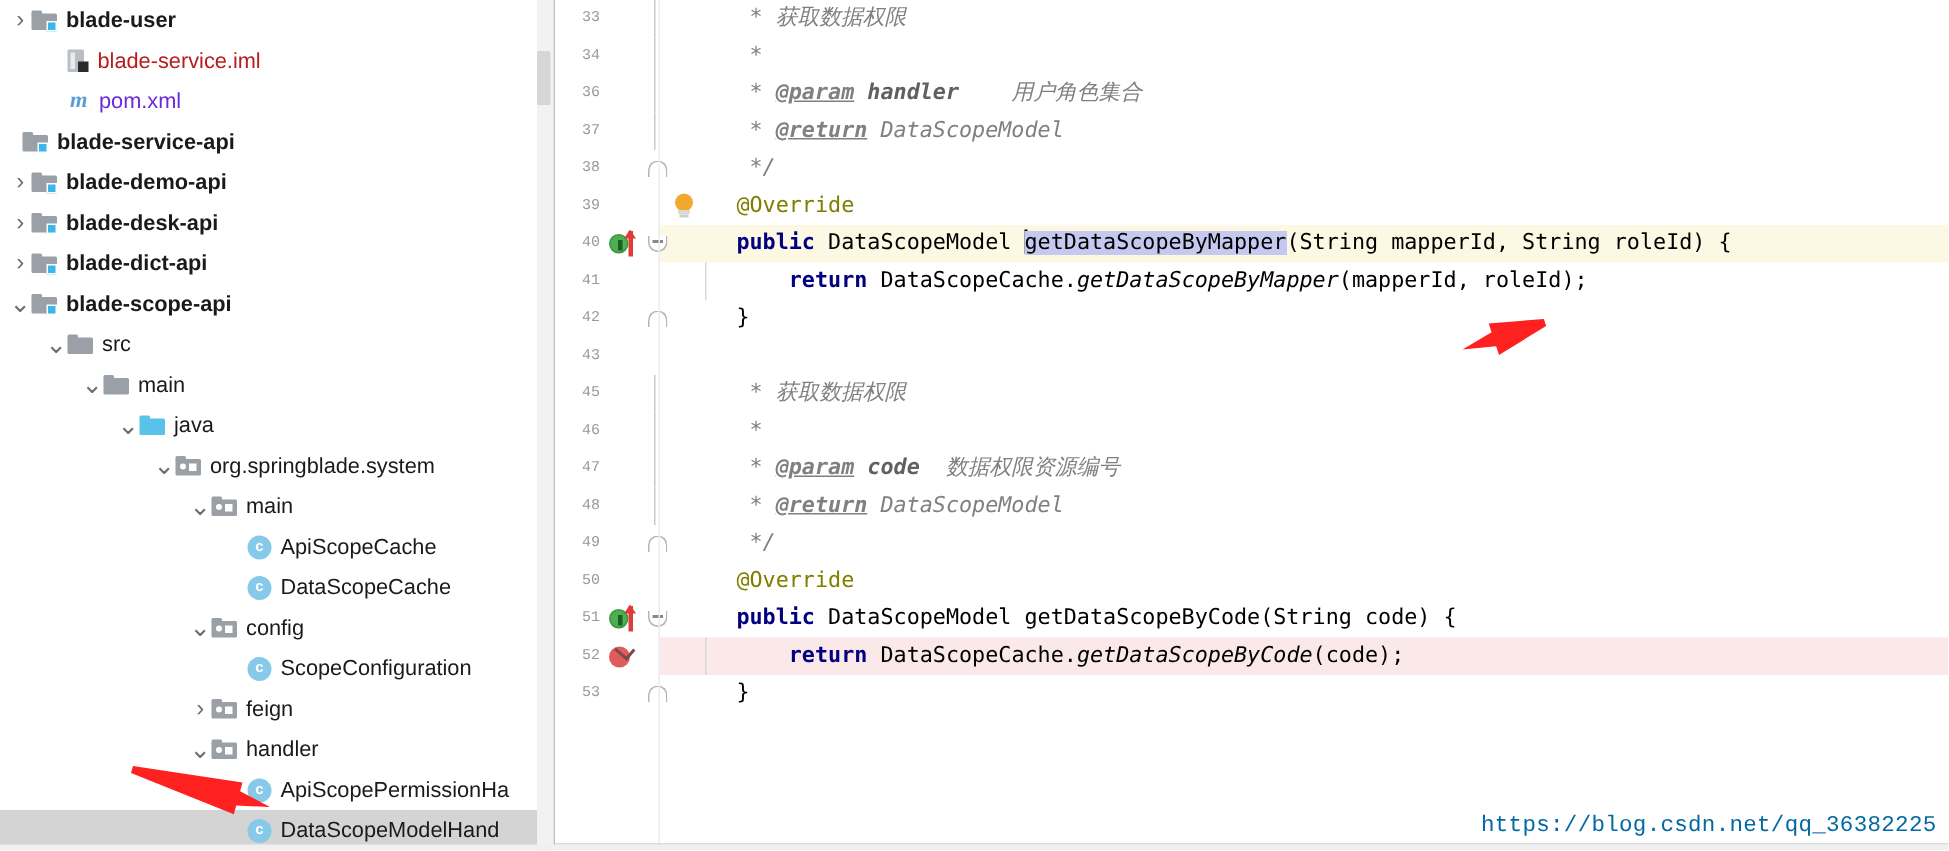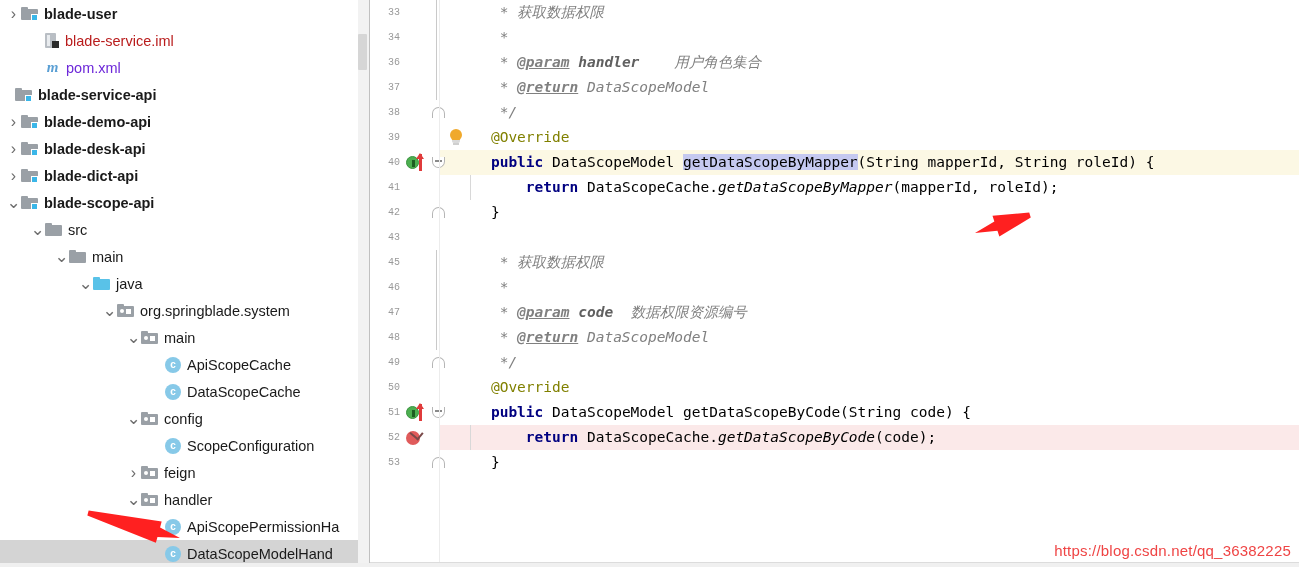--- a/index.html
+++ b/index.html
@@ -258,22 +258,22 @@
   }
   .indent-guide {
     position: absolute; width: 1px; top: 0; height: 25px; background: #d8d8d8;
   }
 
   
   #overlay { position: absolute; left: 0; top: 0; width: 1299px; height: 567px; pointer-events: none; z-index: 50; }
 
   #watermark {
     position: absolute; right: 8px; bottom: 8px;
-    color: #ef4444; font-size: 15px;
-    font-family: Liberation Sans, sans-serif;
+    color: #0369a1; font-size: 15px;
+    font-family: Liberation Mono, monospace;
     letter-spacing: 0.2px;
     z-index: 40;
   }
   #bottom-strip {
     position: absolute; left: 0; bottom: 0; width: 1299px; height: 4px;
     background: #f0f0f0; z-index: 30;
   }
   #editor-bottom-border {
     position: absolute; left: 370px; bottom: 4px; width: 929px; height: 1px;
     background: #dcdcdc; z-index: 30;

